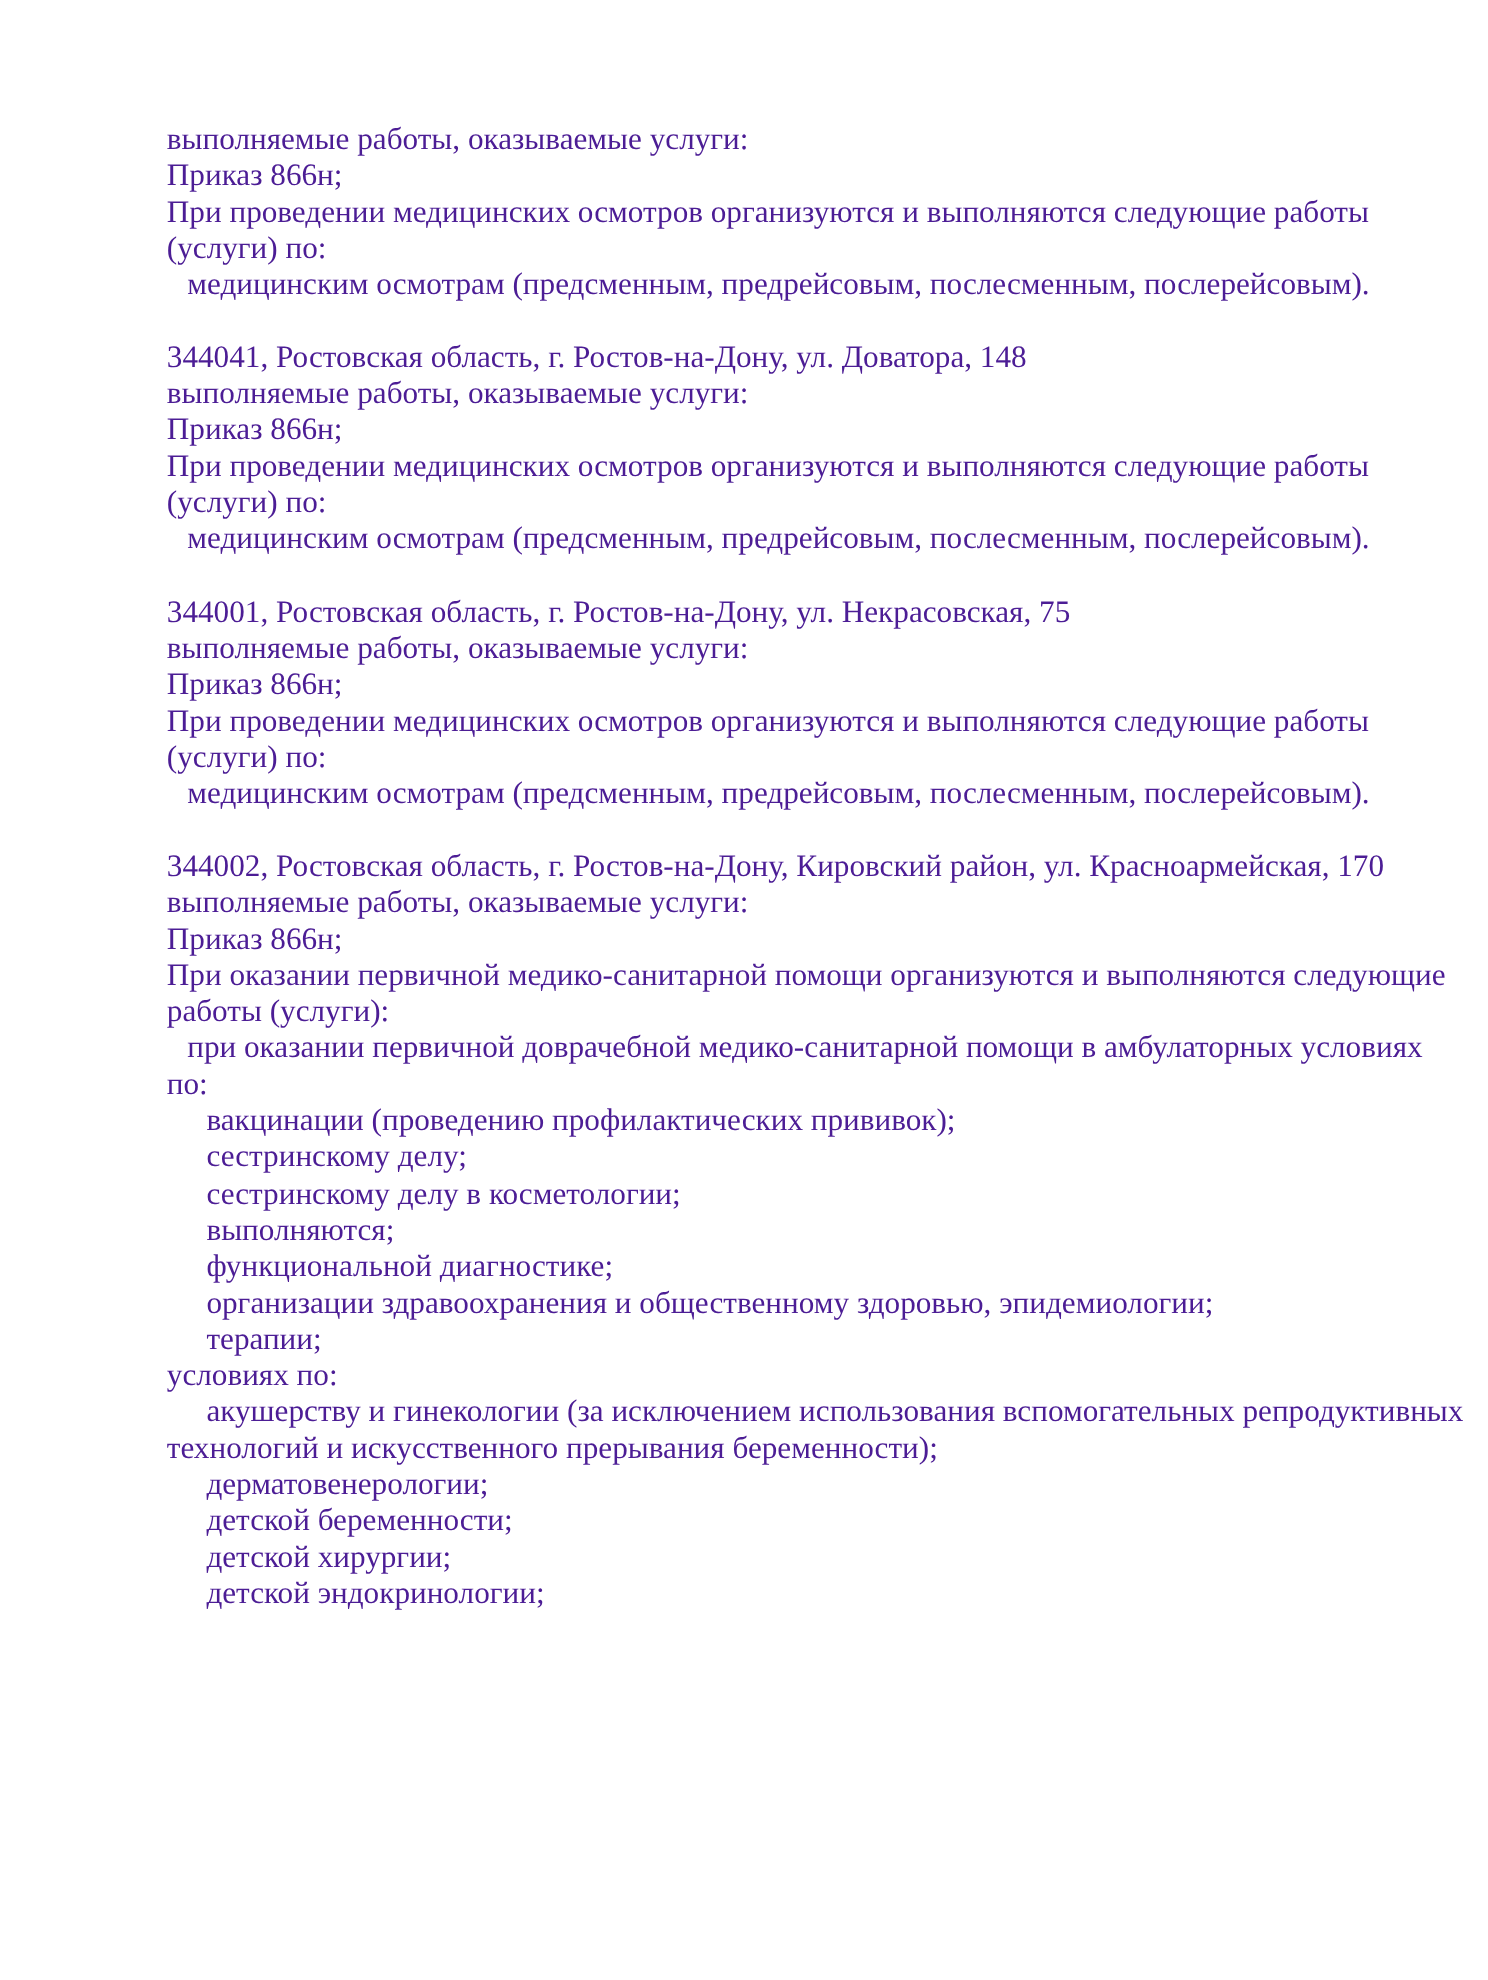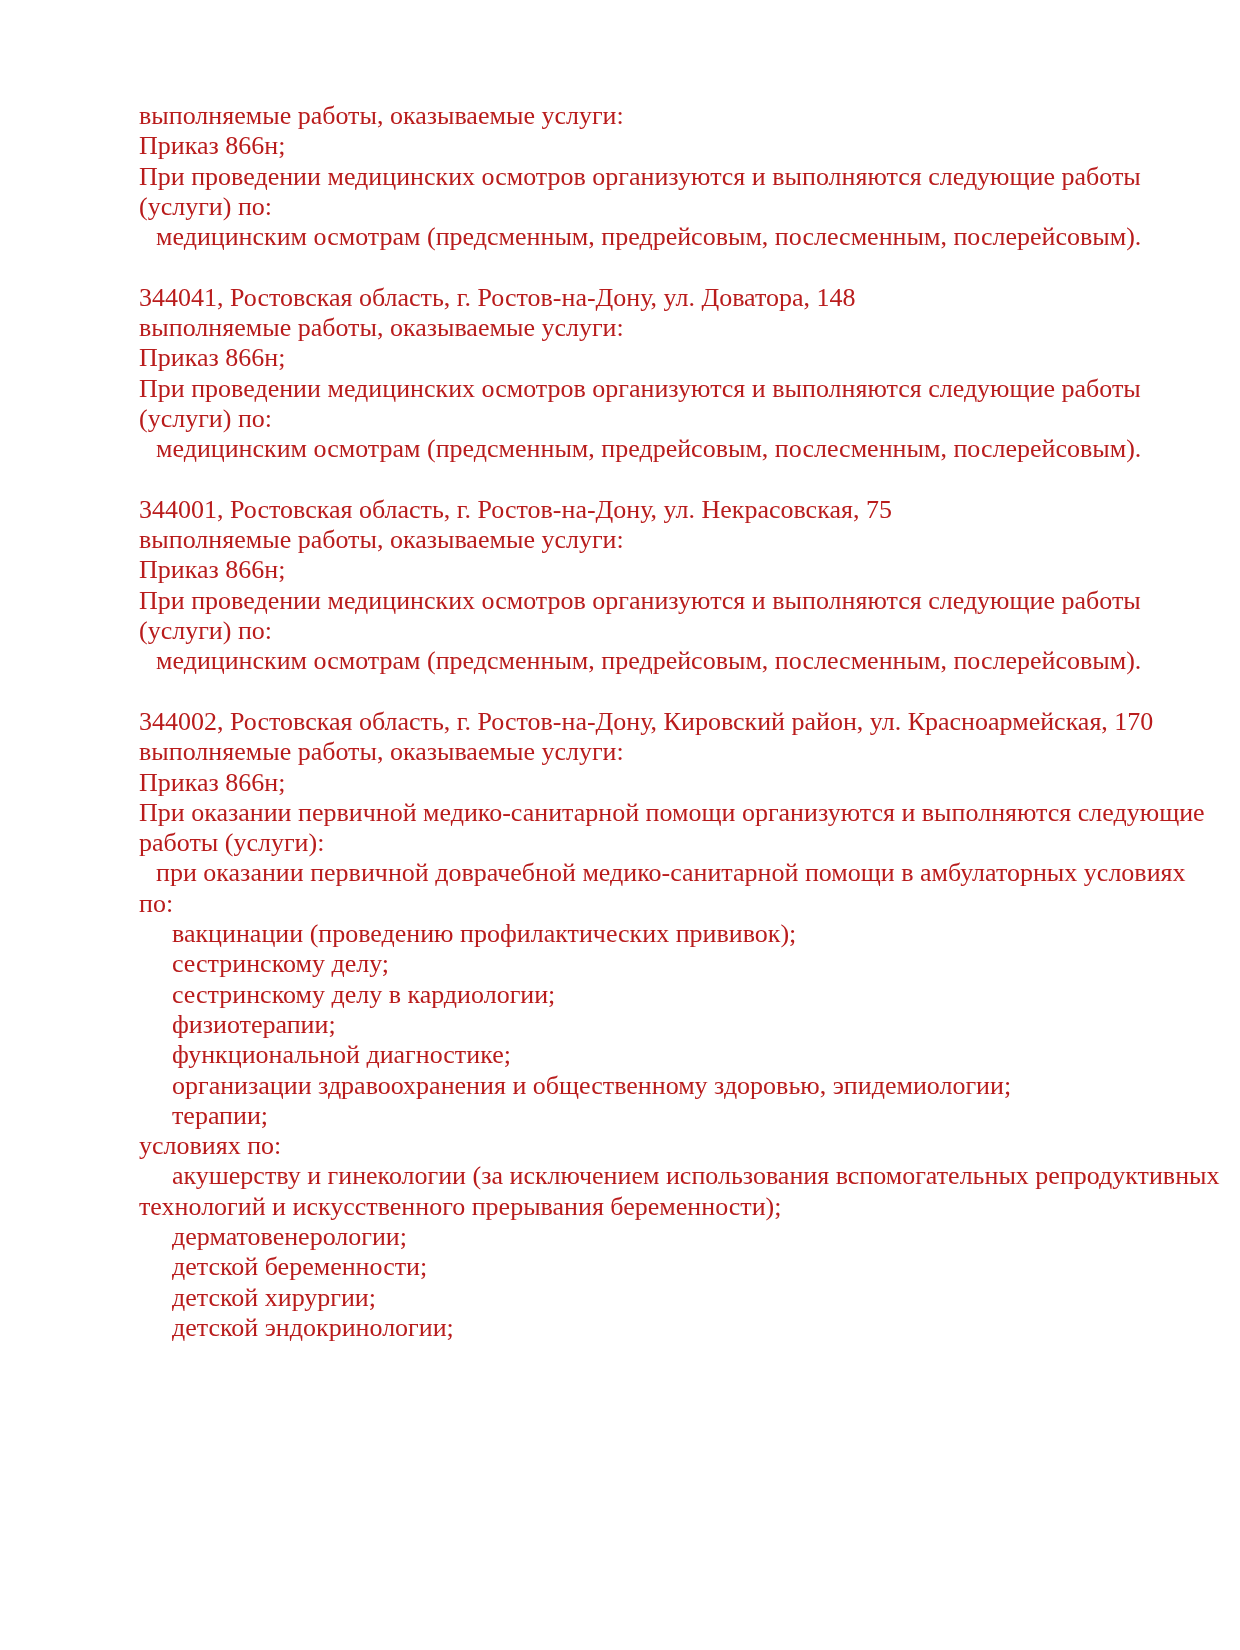--- a/index.html
+++ b/index.html
@@ -13,21 +13,21 @@
     height: 1650px;
     background: #ffffff;
     overflow: hidden;
     box-sizing: border-box;
   }
   .text-body {
     position: absolute;
     left: 139px;
     top: 101px;
     right: 60px;
-    color: #b91c1c;
+    color: #4c1d95;
     font-family: "Liberation Serif", "DejaVu Serif", serif;
     font-size: 26px;
     line-height: 30.3px;
     font-weight: 400;
   }
   .line {
     white-space: pre;
     height: 30.3px;
   }
   .indent-0 { padding-left: 0; }
@@ -64,22 +64,22 @@
       <div class="blank-line"></div>
       <div class="line indent-0">344002, Ростовская область, г. Ростов-на-Дону, Кировский район, ул. Красноармейская, 170</div>
       <div class="line indent-0">выполняемые работы, оказываемые услуги:</div>
       <div class="line indent-0">Приказ 866н;</div>
       <div class="line indent-0">При оказании первичной медико-санитарной помощи организуются и выполняются следующие</div>
       <div class="line indent-0">работы (услуги):</div>
       <div class="line indent-1">при оказании первичной доврачебной медико-санитарной помощи в амбулаторных условиях</div>
       <div class="line indent-0">по:</div>
       <div class="line indent-2">вакцинации (проведению профилактических прививок);</div>
       <div class="line indent-2">сестринскому делу;</div>
-      <div class="line indent-2">сестринскому делу в кардиологии;</div>
-      <div class="line indent-2">физиотерапии;</div>
+      <div class="line indent-2">сестринскому делу в косметологии;</div>
+      <div class="line indent-2">выполняются;</div>
       <div class="line indent-2">функциональной диагностике;</div>
       <div class="line indent-2">организации здравоохранения и общественному здоровью, эпидемиологии;</div>
       <div class="line indent-2">терапии;</div>
       <div class="line indent-0">условиях по:</div>
       <div class="line indent-2">акушерству и гинекологии (за исключением использования вспомогательных репродуктивных</div>
       <div class="line indent-0">технологий и искусственного прерывания беременности);</div>
       <div class="line indent-2">дерматовенерологии;</div>
       <div class="line indent-2">детской беременности;</div>
       <div class="line indent-2">детской хирургии;</div>
       <div class="line indent-2">детской эндокринологии;</div>

